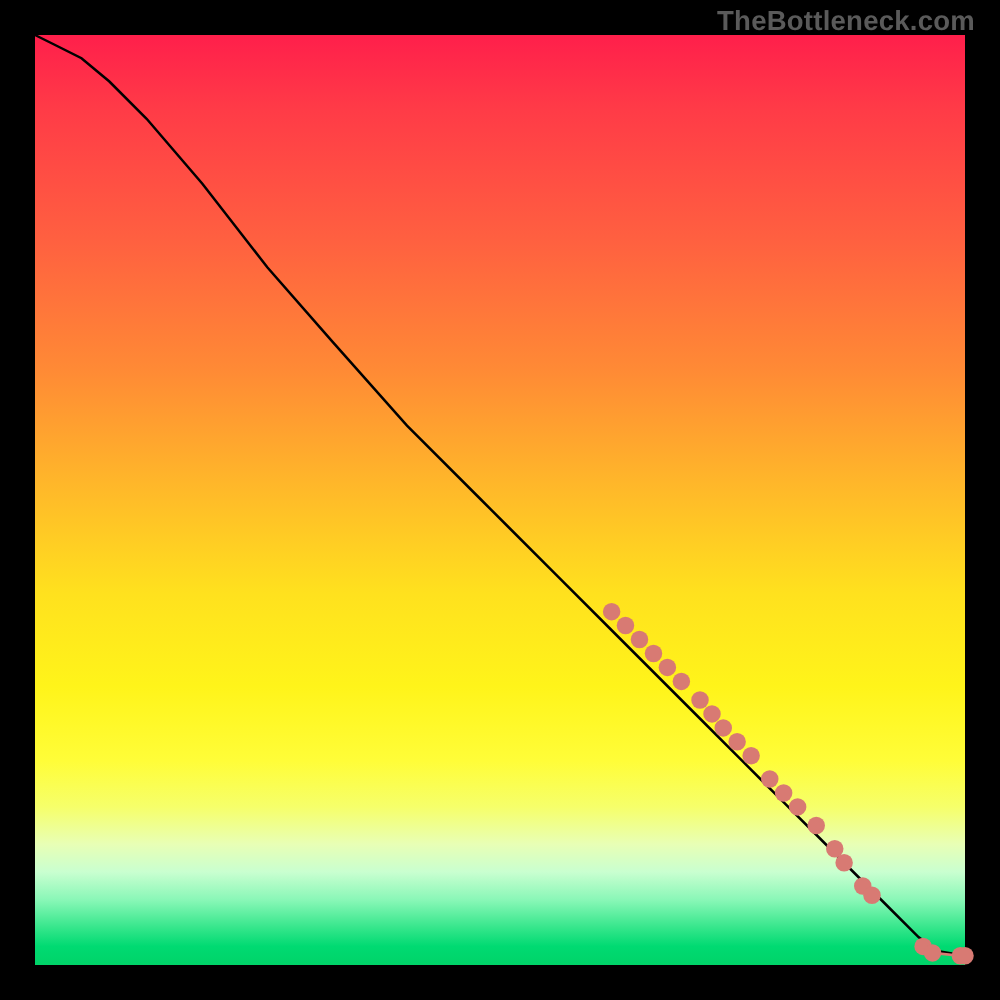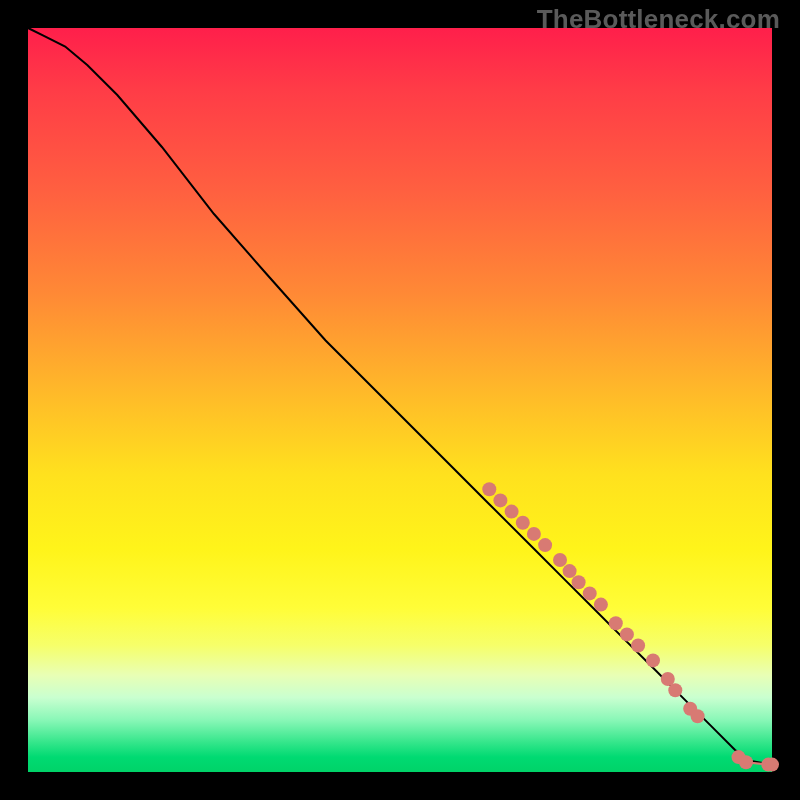--- a/index.html
+++ b/index.html
@@ -14,21 +14,21 @@
   .frame {
     position: relative;
     width: 800px;
     height: 800px;
     background: #000;
   }
   .watermark {
     position: absolute;
     top: 4px;
     right: 20px;
-    font-size: 26px;
+    font-size: 22px;
     font-weight: 600;
     color: #5a5a5a;
     letter-spacing: 0.2px;
     z-index: 5;
   }
   .plot {
     position: absolute;
     left: 28px;
     top: 28px;
     width: 744px;

